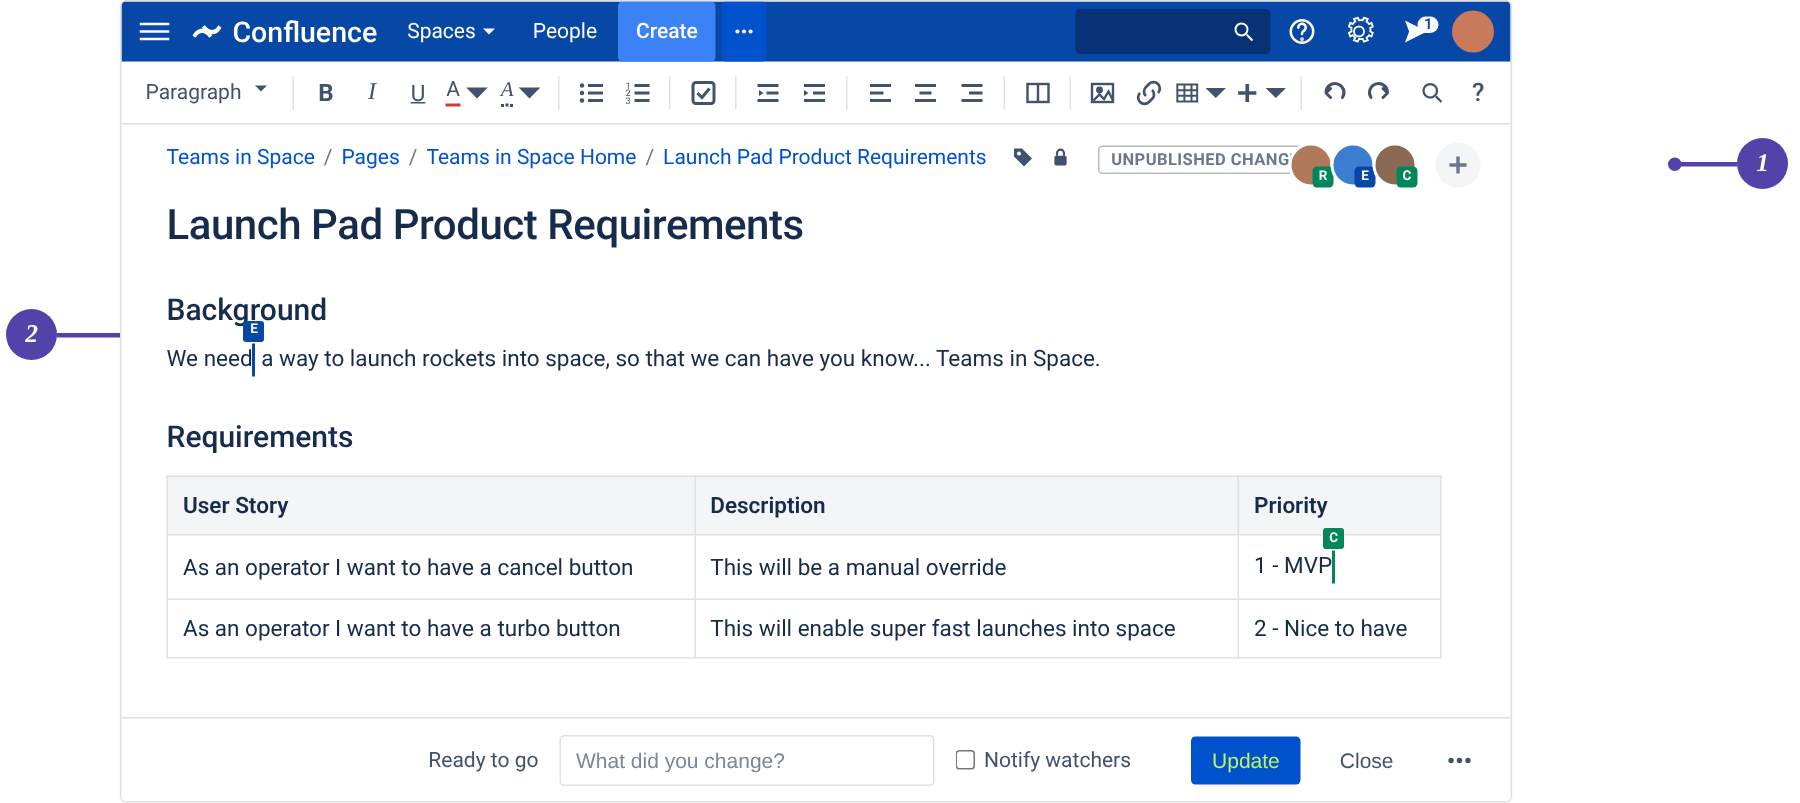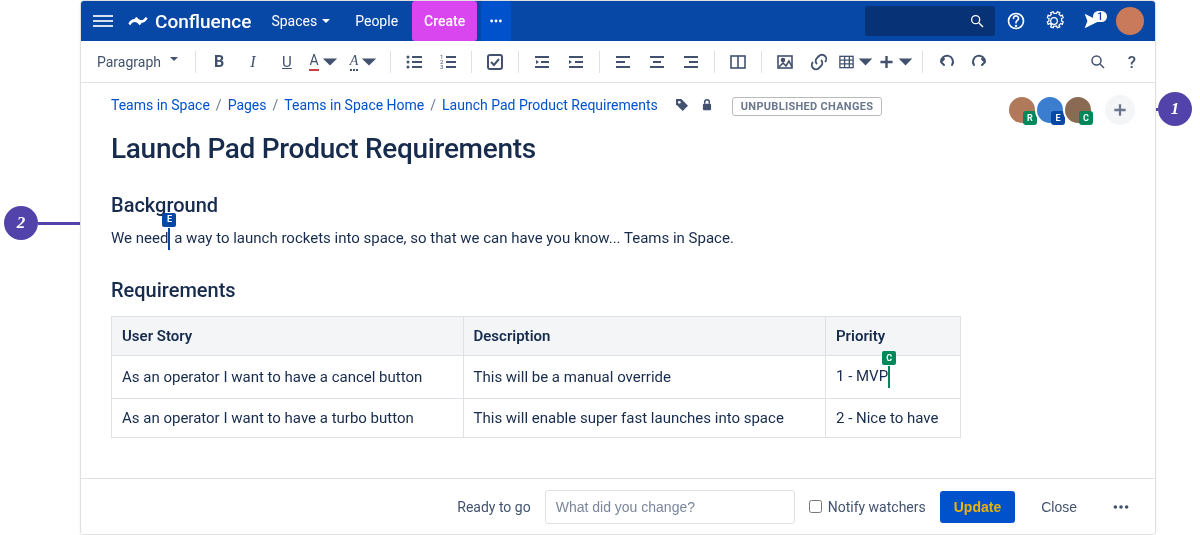--- a/index.html
+++ b/index.html
@@ -11,42 +11,42 @@
   }
   .outer {
     width: 1200px;
     height: 535px;
     position: relative;
   }
   .app-frame {
     position: absolute;
     left: 80px;
     top: 0;
-    width: 1076px;
+    width: 928px;
     height: 535px;
     border: 1px solid #e0e0e0;
     border-radius: 4px;
     overflow: hidden;
     background: #fff;
     box-shadow: 0 1px 3px rgba(0,0,0,0.06);
   }
   .topbar {
     height: 40px;
     background: #0747A6;
     display: flex;
     align-items: center;
     padding: 0 8px;
     color: #fff;
     gap: 4px;
   }
   .topbar .burger { width: 28px; display:flex; justify-content:center; cursor:pointer; }
   .logo { display:flex; align-items:center; font-weight:500; font-size:19px; gap:6px; cursor:pointer; padding:0 6px;}
   .logo svg { width:22px; height:22px; }
   .nav-item { padding: 0 10px; font-size:14px; color:#fff; cursor:pointer; display:flex; align-items:center; height:100%; gap:4px;}
-  .nav-item.create { background:#d946ef; border-radius:3px; padding:6px 12px; font-weight:500;text-align:right; }
+  .nav-item.create { background:#3b82f6; border-radius:3px; padding:6px 12px; font-weight:500;text-align:right; }
   .nav-item.create-more { background:#0052CC; border-radius:3px; padding:6px 8px; }
   .topbar .spacer { flex:1; }
   .search-box {
     width: 130px; height:30px; background: rgba(9,30,66,0.48);
     border-radius:3px; display:flex; align-items:center; justify-content:flex-end;
     padding-right:10px; cursor:text;
   }
   .topbar-icon { width:34px; display:flex; justify-content:center; align-items:center; cursor:pointer; position:relative; }
   .avatar { width:28px; height:28px; border-radius:50%; background:#c97a5a; display:inline-block; }
   .notif-badge {
@@ -121,21 +121,21 @@
     padding:0 16px; gap:14px; background:#fff;
   }
   .footer-bar .status-text { color:#42526E; flex:0 0 auto; margin-left:auto;}
   .footer-bar .spacer-left { flex:1;}
   .change-input {
     width:250px; height:34px; border:1px solid #dfe1e6; border-radius:3px; padding:16px 10px; font-size:14px; color:#172B4D;
   }
   .change-input::placeholder { color:#7A869A; font-style:normal;}
   .checkbox-row { display:flex; align-items:center; gap:6px; color:#42526E; font-size:14px;}
   .btn-primary {
-    background:#0052CC; color:#eab308; padding:8px 14px; border-radius:3px; border:none; font-size:14px; cursor:pointer; font-weight:700;
+    background:#0052CC; color:#bef264; padding:8px 14px; border-radius:3px; border:none; font-size:14px; cursor:pointer; font-weight:400;margin-left:26px;
   }
   .btn-link {
     background:transparent; color:#42526E; padding:8px 12px; border:none; font-size:14px; cursor:pointer;
   }
   .btn-more {
     width:36px; height:34px; display:flex; align-items:center; justify-content:center; border:none; background:transparent; cursor:pointer; color:#42526E;
   }
   .annotation-circle {
     position:absolute; width:34px; height:34px; border-radius:50%; background:#5243AA;
     color:#fff; font-style:italic; font-weight:600; font-size:17px;

